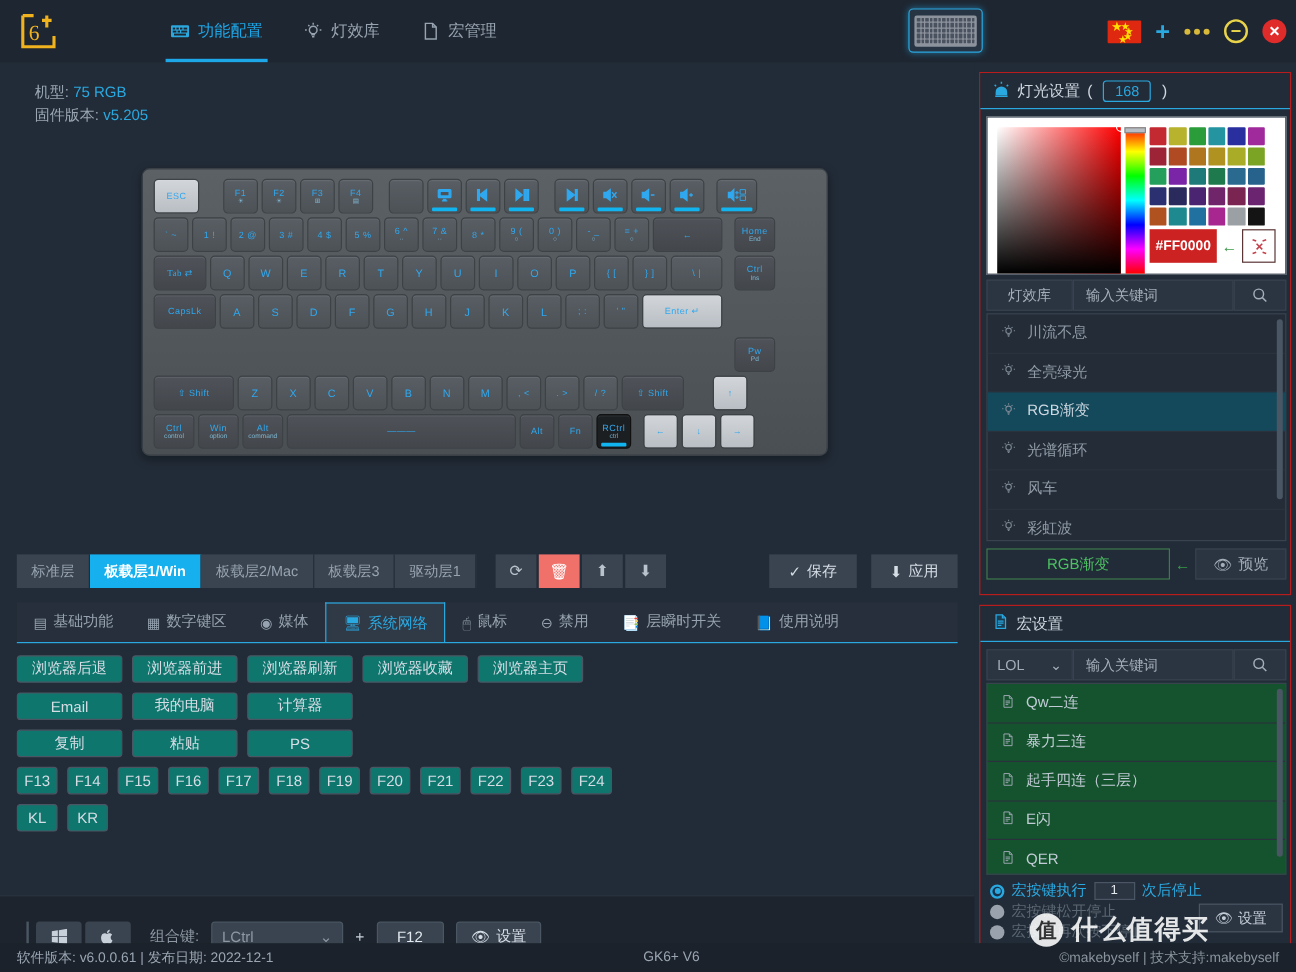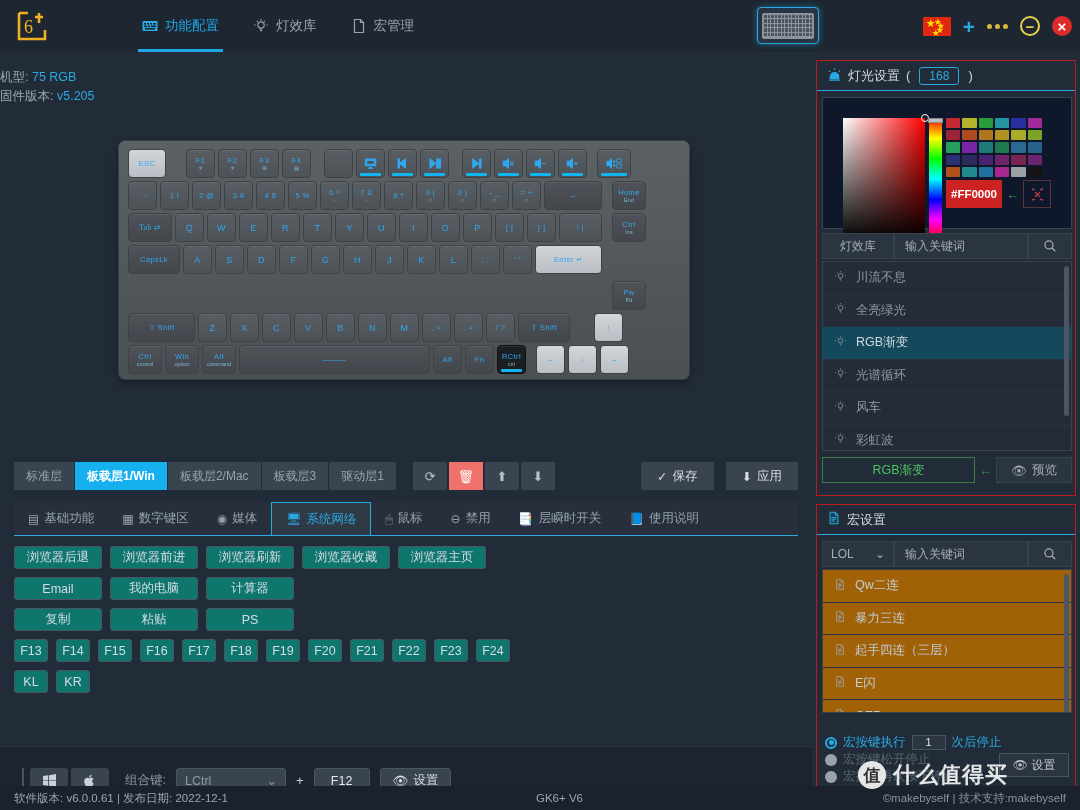--- a/index.html
+++ b/index.html
@@ -38,21 +38,21 @@
   #flag .st{position:absolute;color:#ffde00;font-size:9px;line-height:9px;}
   .plusicon{color:#2aa8e0;font-size:21px;font-weight:bold;cursor:pointer;line-height:1;}
   .dots{display:flex;gap:3px;cursor:pointer;align-items:center;}
   .dots span{width:5px;height:5px;border-radius:50%;background:#d8b93a;}
   .circbtn{width:20px;height:20px;border-radius:50%;display:flex;align-items:center;
     justify-content:center;font-size:15px;cursor:pointer;font-weight:bold;line-height:1;}
   #minbtn{border:2px solid #e8d34a;color:#e8d34a;}
   #closebtn{background:#e02b2b;color:#fff;}
   
   #leftcol{position:absolute;left:0;top:52px;width:812px;height:758px;background:#222c38;}
-  #devinfo{position:absolute;left:0;top:16px;font-size:12.5px;line-height:19px;}
+  #devinfo{position:absolute;left:29px;top:16px;font-size:12.5px;line-height:19px;}
   #devinfo b{color:#9aa6b3;font-weight:normal;}
   #devinfo .v{color:#2aa8e0;}
   
   #kbdwrap{position:absolute;left:118px;top:88px;width:572px;height:240px;
     background:linear-gradient(#5c6165,#4a4f54);border:1px solid #3b4046;border-radius:7px;
     box-shadow:0 3px 8px rgba(0,0,0,.35);padding:8px 9px;}
   .krow{display:flex;gap:3px;margin-bottom:3px;align-items:flex-start;}
   .key{
     background:linear-gradient(#595e64,#4d5257);
     border:1px solid #3d4247;border-radius:4px;
@@ -113,22 +113,22 @@
   #sb-mid{position:absolute;left:536px;}
   #sb-right{position:absolute;right:14px;color:#8a949f;}
   
   #rightcol{position:absolute;left:816px;top:60px;width:260px;height:728px;}
   .panel{border:1px solid #b91c1c;background:#222c38;}
   #lightpanel{position:absolute;left:0;top:0;width:260px;height:436px;}
   .pnlhead{height:30px;display:flex;align-items:center;gap:6px;padding-left:10px;
      color:#cfd8e1;font-size:13px;background:#222c38;border-bottom:1px solid #2aa8e0;}
   .badge{border:1px solid #2aa8e0;border-radius:3px;color:#2aa8e0;font-size:12px;
      padding:1px 9px;margin:0 3px;}
-  #colorbox{position:absolute;left:5px;top:36px;width:250px;height:132px;background:#0f172a;
-     border:1px solid #39434f;padding:20px;display:flex;gap:4px;}
+  #colorbox{position:absolute;left:5px;top:36px;width:250px;height:132px;background:#ffffff;
+     border:1px solid #39434f;padding:8px;display:flex;gap:4px;}
   #satval{width:125px;height:122px;background:
      linear-gradient(to top,#000,rgba(0,0,0,0)),
      linear-gradient(to right,#fff,#ff0000);position:relative;}
   #satval .pick{position:absolute;right:-4px;top:-4px;width:8px;height:8px;border:1px solid #fff;border-radius:50%;}
   #huebar{width:20px;height:122px;position:relative;
      background:linear-gradient(to bottom,#ff0000,#ffff00,#00ff00,#00ffff,#0000ff,#ff00ff,#ff0000);}
   #huebar .hb{position:absolute;left:-1px;right:-1px;top:0;height:5px;background:#b9bec4;border:1px solid #888;}
   #swatches{display:grid;grid-template-columns:repeat(6,1fr);grid-template-rows:repeat(5,1fr);gap:2px;width:96px;height:82px;}
   #swatches div{border-radius:1px;cursor:pointer;}
   #hexwrap{display:flex;align-items:center;gap:4px;margin-top:3px;}
@@ -145,21 +145,21 @@
      color:#919ca8;font-size:12.5px;border-bottom:1px solid #2a323d;cursor:pointer;}
   .lrow.sel{background:#14495c;color:#cfd8e1;}
   #lscroll{position:absolute;right:2px;top:4px;width:5px;height:150px;background:#4a5663;border-radius:3px;}
   #lightfoot{position:absolute;left:5px;top:396px;width:250px;height:26px;display:flex;align-items:center;gap:4px;}
   #curreffect{flex:1;height:26px;border:1px solid #3f7a4a;color:#4cc263;font-size:12.5px;
      display:flex;align-items:center;justify-content:center;}
   #previewbtn{width:76px;height:26px;background:#2b3441;border:1px solid #39434f;color:#a4aeb9;
      font-size:12.5px;display:flex;align-items:center;justify-content:center;gap:5px;cursor:pointer;}
   #macropanel{position:absolute;left:0;top:444px;width:260px;height:284px;}
   #macrosearch{position:absolute;left:5px;top:36px;width:250px;height:26px;display:flex;}
-  #macrolist{position:absolute;left:5px;top:64px;width:250px;height:144px;background:#a16207;
+  #macrolist{position:absolute;left:5px;top:64px;width:250px;height:160px;background:#14532d;
      border:1px solid #39434f;overflow:hidden;}
   .mrow{height:32.5px;display:flex;align-items:center;gap:9px;padding-left:11px;
      color:#c2ccd6;font-size:12.5px;border-bottom:1px solid #2a323d;cursor:pointer;}
   #mscroll{position:absolute;right:2px;top:4px;width:5px;height:140px;background:#4a5663;border-radius:3px;}
   #macroopts{position:absolute;left:2px;top:226px;width:256px;height:56px;padding:3px 0 0 6px;}
   .oprow{display:flex;align-items:center;gap:6px;height:17px;}
   .radio{width:12px;height:12px;border-radius:50%;background:#9aa3ad;flex:0 0 auto;
      display:flex;align-items:center;justify-content:center;cursor:pointer;}
   .radio.on{background:#16324a;border:2px solid #2aa8e0;}
   .radio.on i{width:5px;height:5px;border-radius:50%;background:#2aa8e0;display:block;}

